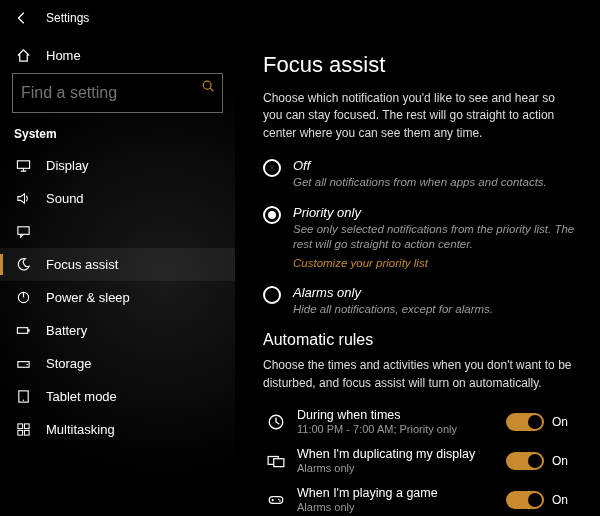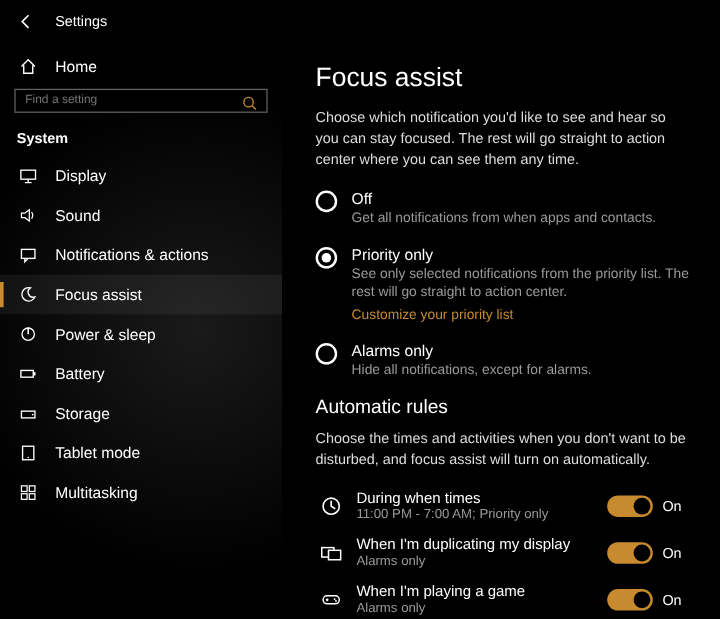--- a/index.html
+++ b/index.html
@@ -6,34 +6,34 @@
 body { width: 600px; height: 516px; background: #000; color: #fff; overflow: hidden; display: flex; flex-direction: column; }
 .header { display: flex; align-items: center; padding: 8px 12px; height: 36px; }
 .back-icon { width: 20px; display: flex; justify-content: center; cursor: pointer; }
 .header-title { margin-left: 14px; font-size: 12px; font-weight: 400; }
 .body { display: flex; flex: 1; overflow: hidden; }
 .sidebar { width: 235px; background: radial-gradient(circle at 70% 50%, #1a1a1a 0%, #000 70%); padding: 6px 0 0 0; display: flex; flex-direction: column; }
 .home-row { display: flex; align-items: center; padding: 6px 14px 10px 14px; cursor: pointer; }
 .home-row .icon { width: 18px; display: flex; justify-content: center; }
 .home-row .label { margin-left: 14px; font-size: 13px; }
 .search-wrap { padding: 0 12px 12px 12px; }
-.search { width: 100%; height: 20px; background: #000; border: 1px solid #666; color: #aaa; padding: 0 28px 0 8px; font-size: 10px; outline: none; }
+.search { width: 100%; height: 40px; background: #000; border: 1px solid #666; color: #aaa; padding: 0 28px 0 8px; font-size: 16px; outline: none; }
 .search-box { position: relative; }
 .search-glyph { position: absolute; right: 8px; top: 6px; color: #d2a55a; font-size: 13px; pointer-events: none; }
 .section-label { padding: 2px 14px 8px 14px; font-size: 12px; font-weight: 600; color: #fff; }
 .nav { list-style: none; }
 .nav-item { display: flex; align-items: center; padding: 9px 14px; cursor: pointer; font-size: 13px; position: relative; }
 .nav-item.selected { background: rgba(255,255,255,0.06); }
 .nav-item.selected::before { content: ""; position: absolute; left: 0; top: 6px; bottom: 6px; width: 3px; background: #c78a2e; }
 .nav-item .icon { width: 18px; display: flex; justify-content: center; font-size: 14px; color: #fff; }
 .nav-item .label { margin-left: 14px; }
 .content { flex: 1; padding: 16px 24px 8px 28px; overflow-y: auto; }
 .content h1 { font-size: 22px; font-weight: 400; margin-bottom: 12px; }
 .desc { font-size: 12px; color: #ddd; line-height: 1.45; margin-bottom: 16px; }
-.radio-row { display: flex; align-items: flex-start; margin-bottom: 14px; cursor: pointer; }
+.radio-row { display: flex; align-items: flex-start; margin-bottom: 14px; cursor: pointer; font-style: italic; }
 .radio-circle { width: 18px; height: 18px; border: 2px solid #fff; border-radius: 50%; margin-right: 12px; flex-shrink: 0; margin-top: 1px; display: flex; align-items: center; justify-content: center; }
 .radio-circle.selected::after { content: ""; width: 8px; height: 8px; background: #fff; border-radius: 50%; }
 .radio-text .title { font-size: 13px; }
 .radio-text .sub { font-size: 11.5px; color: #9a9a9a; line-height: 1.35; margin-top: 2px; }
 .link { color: #c78a2e; font-size: 11.5px; margin-top: 4px; cursor: pointer; display: inline-block; }
 .content h2 { font-size: 16px; font-weight: 400; margin: 8px 0 8px 0; }
 .rule-row { display: flex; align-items: center; padding: 6px 0; cursor: pointer; }
 .rule-row .ricon { width: 26px; display: flex; justify-content: center; font-size: 16px; color: #fff; }
 .rule-row .rtext { flex: 1; margin-left: 8px; }
 .rule-row .rtext .rtitle { font-size: 12.5px; }
@@ -97,21 +97,20 @@
           </span>
         <span class="label">Sound</span>
       </li>
       <li class="nav-item">
         <span class="icon">
             <svg width="15" height="15" viewBox="0 0 16 16">
               <rect x="2" y="3" width="12" height="8" stroke="#fff" stroke-width="1.2" fill="none"></rect>
               <path d="M5 11 L5 14 L8 11" stroke="#fff" stroke-width="1.2" fill="none"></path>
             </svg>
           </span>
-        <span class="label">Notifications &amp; actions</span>
       </li>
       <li class="nav-item selected">
         <span class="icon">
             <svg width="15" height="15" viewBox="0 0 16 16">
               <path d="M10 2 A6 6 0 1 0 14 10 A4.5 4.5 0 0 1 10 2 Z" stroke="#fff" stroke-width="1.2" fill="none"></path>
             </svg>
           </span>
         <span class="label">Focus assist</span>
       </li>
       <li class="nav-item">

